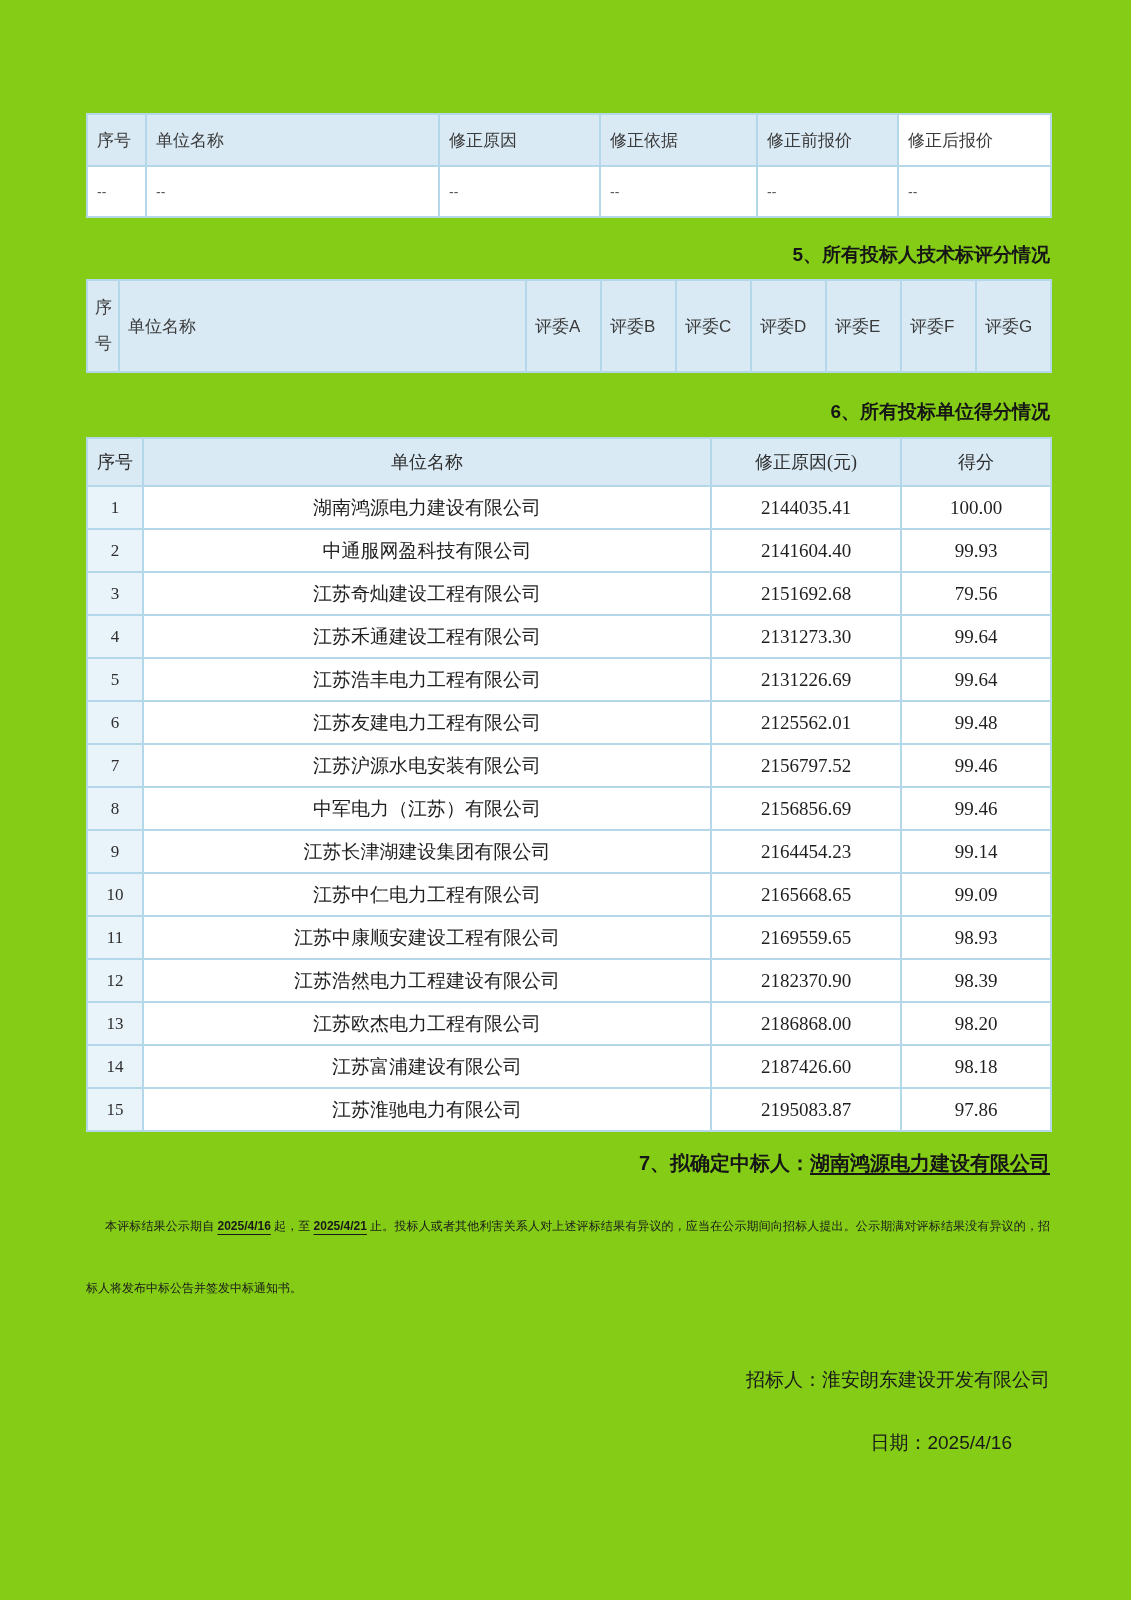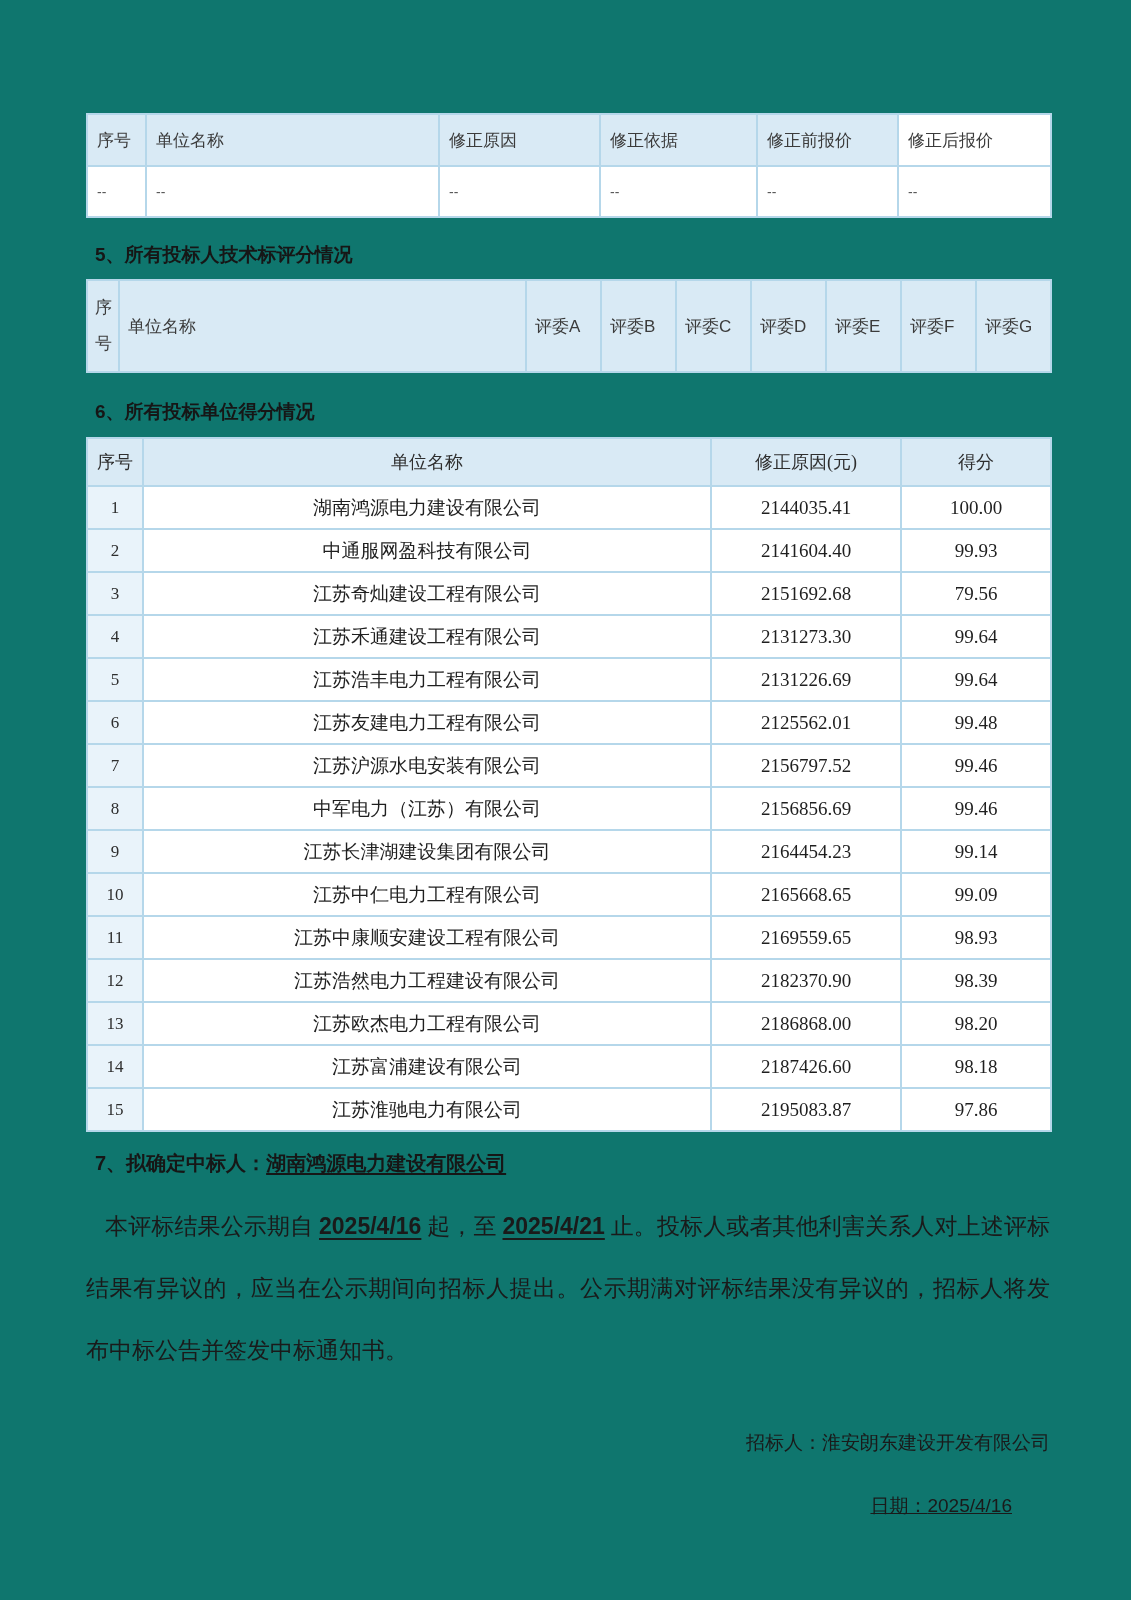--- a/index.html
+++ b/index.html
@@ -6,21 +6,21 @@
   html, body {
     width: 1131px;
     background: #ffffff;
     font-family: "Liberation Serif", "DejaVu Serif", serif;
     color: #1f1f1f;
   }
   .page {
     position: relative;
     width: 1131px;
     height: 1600px;
-    background: #0f766e;
+    background: #84cc16;
     overflow: hidden;
   }
   .doc {
     width: 964px;
     margin-left: 86px;
     padding-top: 113px;
   }
   table {
     border-collapse: collapse;
     table-layout: fixed;
@@ -53,20 +53,21 @@
     font-size: 14px;
     color: #5a5a5a;
   }
   
   .heading {
     font-family: "Liberation Sans", "DejaVu Sans", sans-serif;
     font-weight: bold;
     font-size: 19px;
     color: #161616;
     margin-left: 9px;
+    text-align: right;
   }
   .h5 { margin-top: 24px; }
   .h6 { margin-top: 26px; }
   .h7 { margin-top: 18px; font-size: 20px; }
   .h7 .winner {
     font-family: "Liberation Serif", "DejaVu Serif", serif;
     text-decoration: underline;
     text-underline-offset: 3px;
   }
   
@@ -102,21 +103,21 @@
   }
   .t3 td.seq {
     background: #e9f3fa;
     font-size: 17px;
     color: #2e2e2e;
   }
   
   .notice {
     margin-top: 18px;
     width: 964px;
-    font-size: 23px;
+    font-size: 12px;
     line-height: 62px;
     text-align: justify;
     text-indent: 19px;
     color: #1a1a1a;
   }
   .notice .date {
     font-family: "Liberation Sans", "DejaVu Sans", sans-serif;
     font-weight: bold;
     text-decoration: underline;
     text-underline-offset: 4px;
@@ -129,21 +130,20 @@
     font-size: 19px;
     color: #1a1a1a;
   }
   .sig-date {
     margin-top: 37px;
     width: 964px;
     text-align: right;
     padding-right: 38px;
     font-size: 19px;
     color: #1a1a1a;
-    text-decoration: underline;
   }
   .sig-date .dateval {
     font-family: "Liberation Sans", "DejaVu Sans", sans-serif;
   }
 </style>
 </head>
 <body>
 
 <div class="page">
   <div class="doc">

